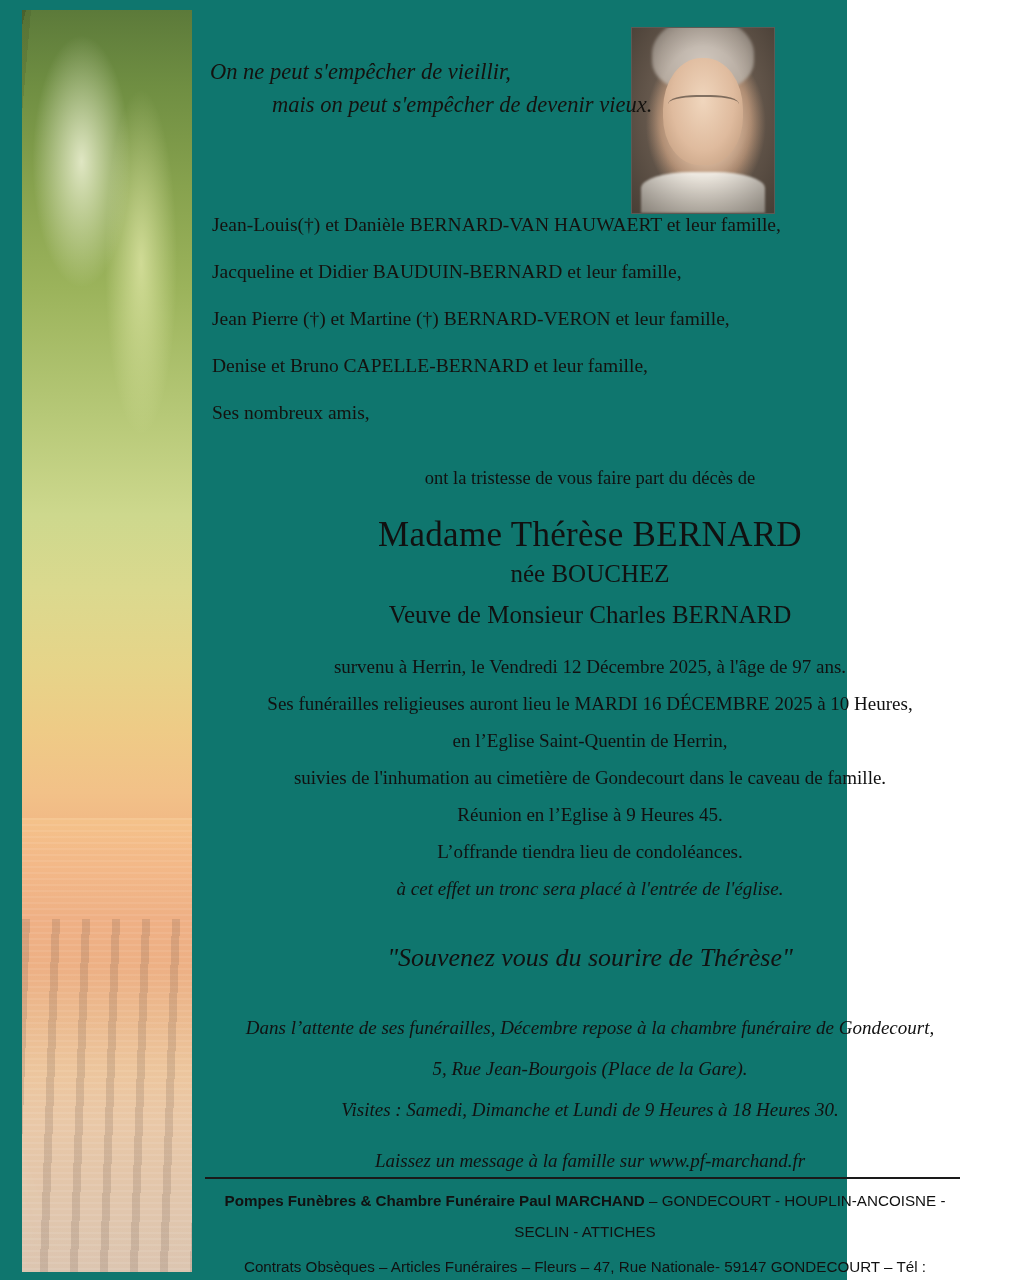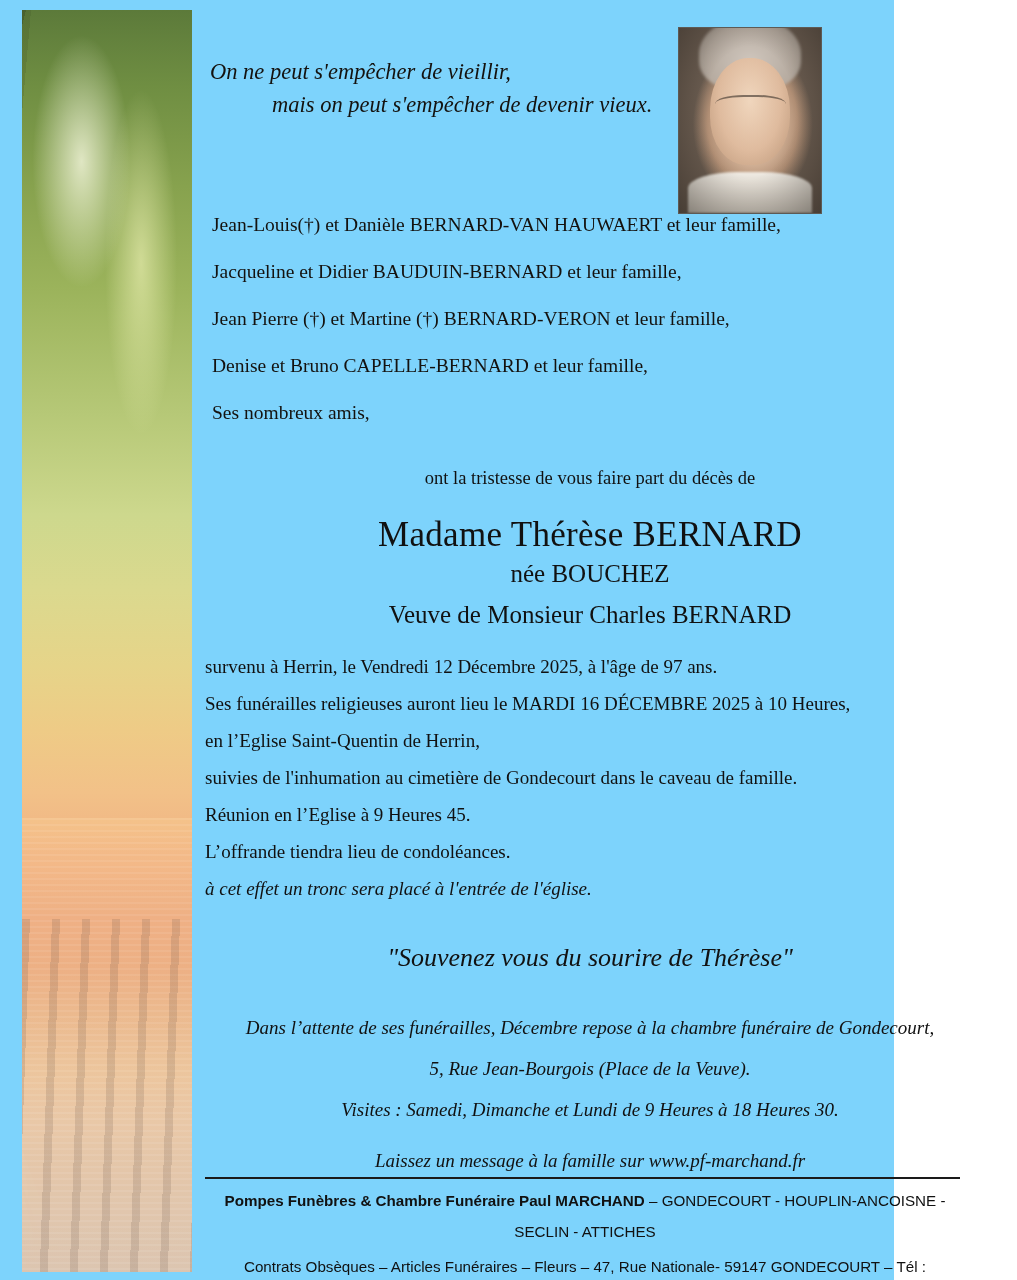--- a/index.html
+++ b/index.html
@@ -11,23 +11,24 @@
     width: 1017px;
     height: 1280px;
     font-family: "Liberation Serif", serif;
     color: #111;
     overflow: hidden;
     position: relative;
   }
 
   .page {
     position: relative;
-    width: 894px;
+    width: 828px;
     height: 1280px;
-    background: #7dd3fc;
+    background: #0f766e;
+    padding-left: 19px;
   }
 
   
   .photo-strip {
     position: absolute;
     left: 22px;
     top: 10px;
     width: 170px;
     height: 1262px;
     overflow: hidden;
@@ -220,21 +221,21 @@
     font-size: 25px;
     line-height: 34px;
     margin: 8px;
   }
 
   .details {
     position: absolute;
     left: 0;
     top: 652px;
     width: 770px;
-    text-align: left;
+    text-align: center;
   }
   .details p {
     margin: 0 0 7px 0;
     font-size: 19px;
     line-height: 30px;
   }
   .details p.italic { font-style: italic; }
 
   .quote {
     position: absolute;
@@ -338,21 +339,21 @@
       <p>suivies de l'inhumation au cimetière de Gondecourt dans le caveau de famille.</p>
       <p>Réunion en l’Eglise à 9 Heures 45.</p>
       <p>L’offrande tiendra lieu de condoléances.</p>
       <p class="italic">à cet effet un tronc sera placé à l'entrée de l'église.</p>
     </div>
 
     <div class="quote">"Souvenez vous du sourire de Thérèse"</div>
 
     <div class="closing">
       <p>Dans l’attente de ses funérailles, Décembre repose à la chambre funéraire de Gondecourt,</p>
-      <p>5, Rue Jean-Bourgois (Place de la Veuve).</p>
+      <p>5, Rue Jean-Bourgois (Place de la Gare).</p>
       <p>Visites : Samedi, Dimanche et Lundi  de 9 Heures à 18 Heures 30.</p>
       <p class="spaced">Laissez un message à la famille sur www.pf-marchand.fr</p>
     </div>
 
   </div>
 
   <div class="footer-rule"></div>
   <div class="footer">
     <p><span class="b">Pompes Funèbres &amp; Chambre Funéraire Paul MARCHAND</span><span> – GONDECOURT - HOUPLIN-ANCOISNE - SECLIN - ATTICHES</span></p>
     <p>Contrats Obsèques – Articles Funéraires – Fleurs – 47, Rue Nationale- 59147 GONDECOURT – Tél : 03.20.90.30.88</p>

